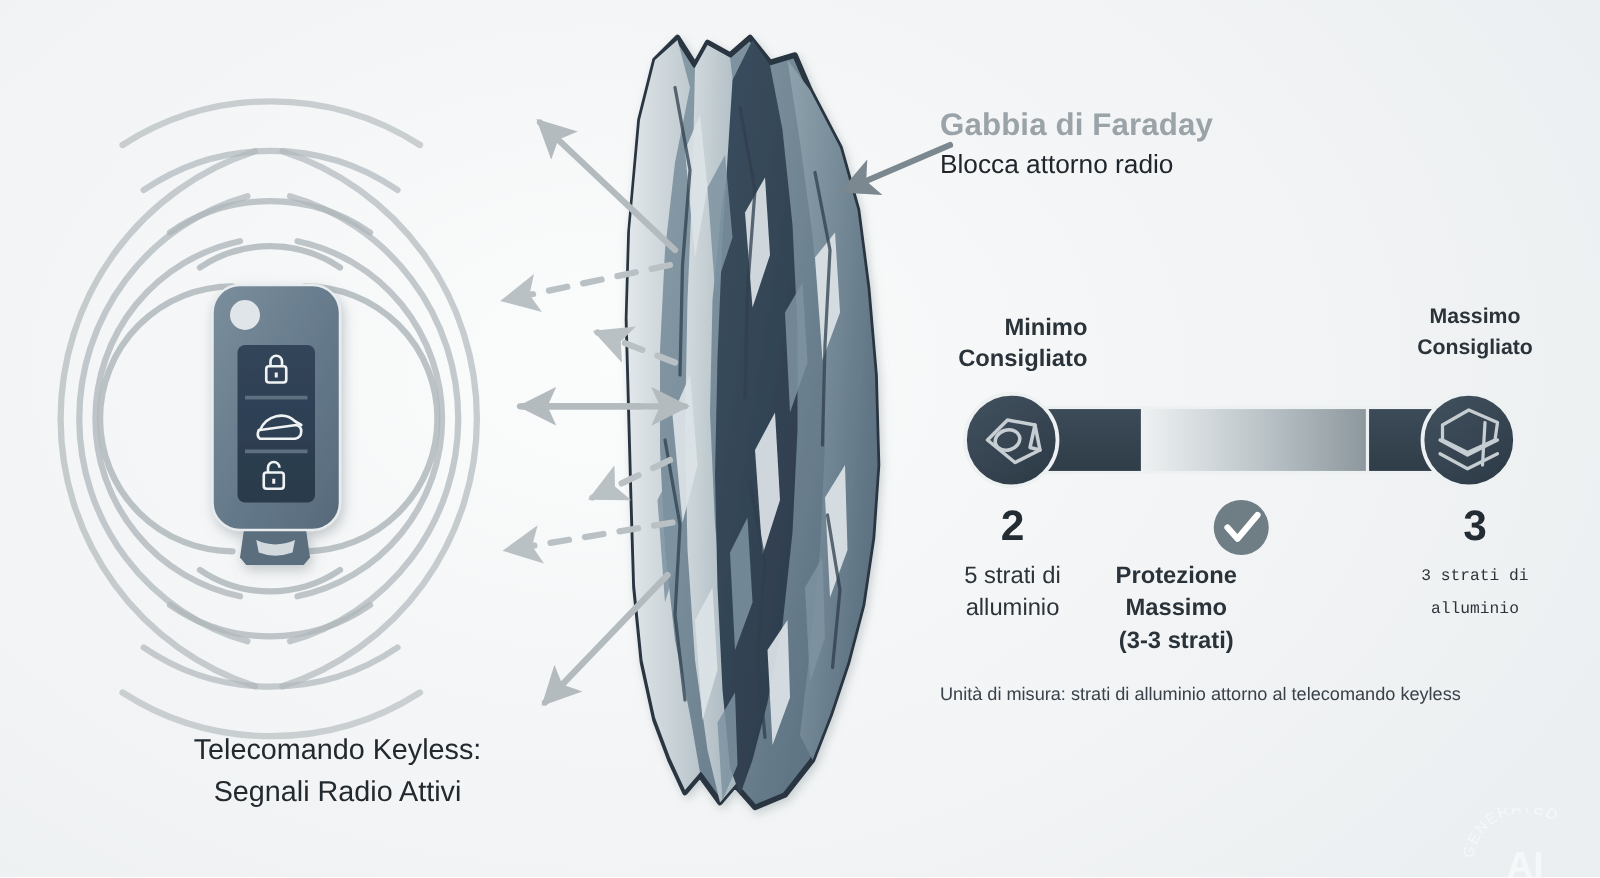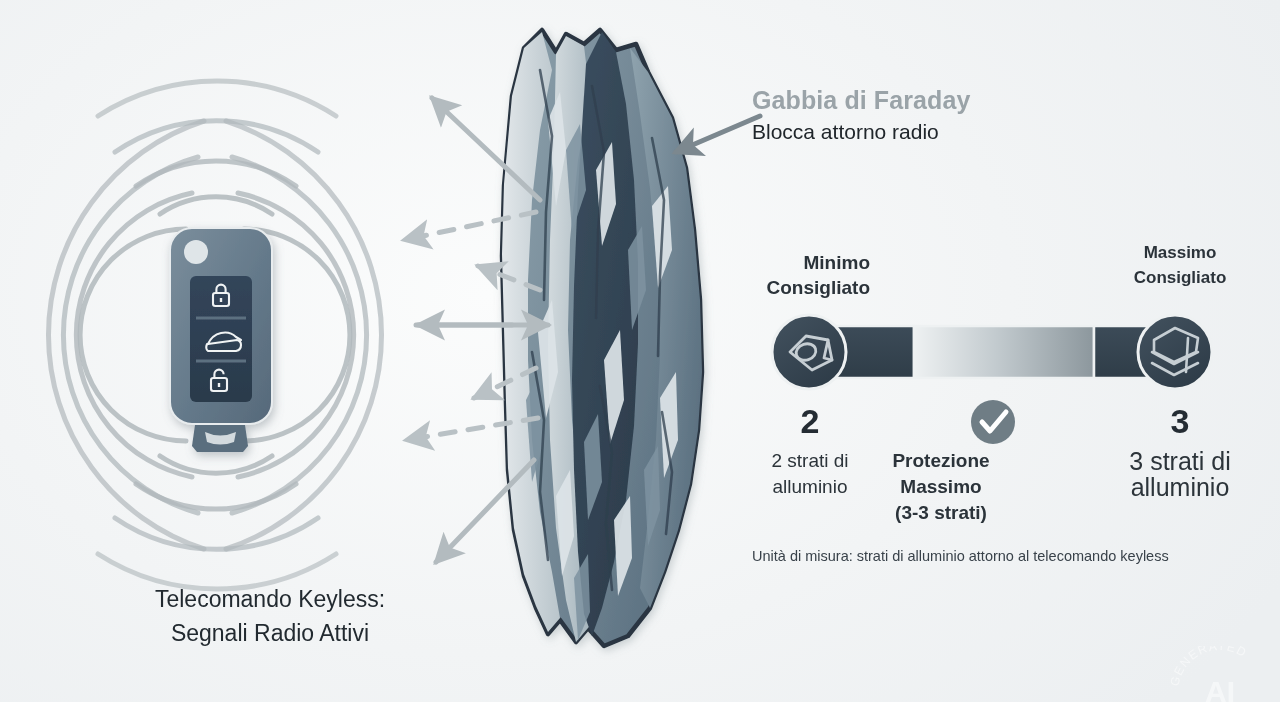--- a/index.html
+++ b/index.html
@@ -95,23 +95,24 @@
     text-align: center;
     font-size: 19px;
     color: #2c343a;
     line-height: 26px;
   }
   #caption-max {
     left: 1112px;
     top: 448px;
     width: 136px;
     text-align: center;
-    font-size: 25px;
+    font-size: 13px;
     color: #2c343a;
     line-height: 26px;
+    font-family: Liberation Mono, monospace;
   }
 
   #optimal-caption {
     left: 860px;
     top: 448px;
     width: 162px;
     text-align: center;
     font-size: 19px;
     font-weight: bold;
     color: #2b333a;
@@ -382,21 +383,21 @@
 
   <div class="panel" id="label-max">
     <span>Massimo</span><br>
     <span>Consigliato</span>
   </div>
 
   <div class="panel" id="value-min">2</div>
   <div class="panel" id="value-max">3</div>
 
   <div class="panel" id="caption-min">
-    <span>2 strati di</span><br>
+    <span>5 strati di</span><br>
     <span>alluminio</span>
   </div>
 
   <div class="panel" id="caption-max">
     <span>3 strati di</span><br>
     <span>alluminio</span>
   </div>
 
   <div class="panel" id="optimal-caption">
     <span>Protezione</span><br>

